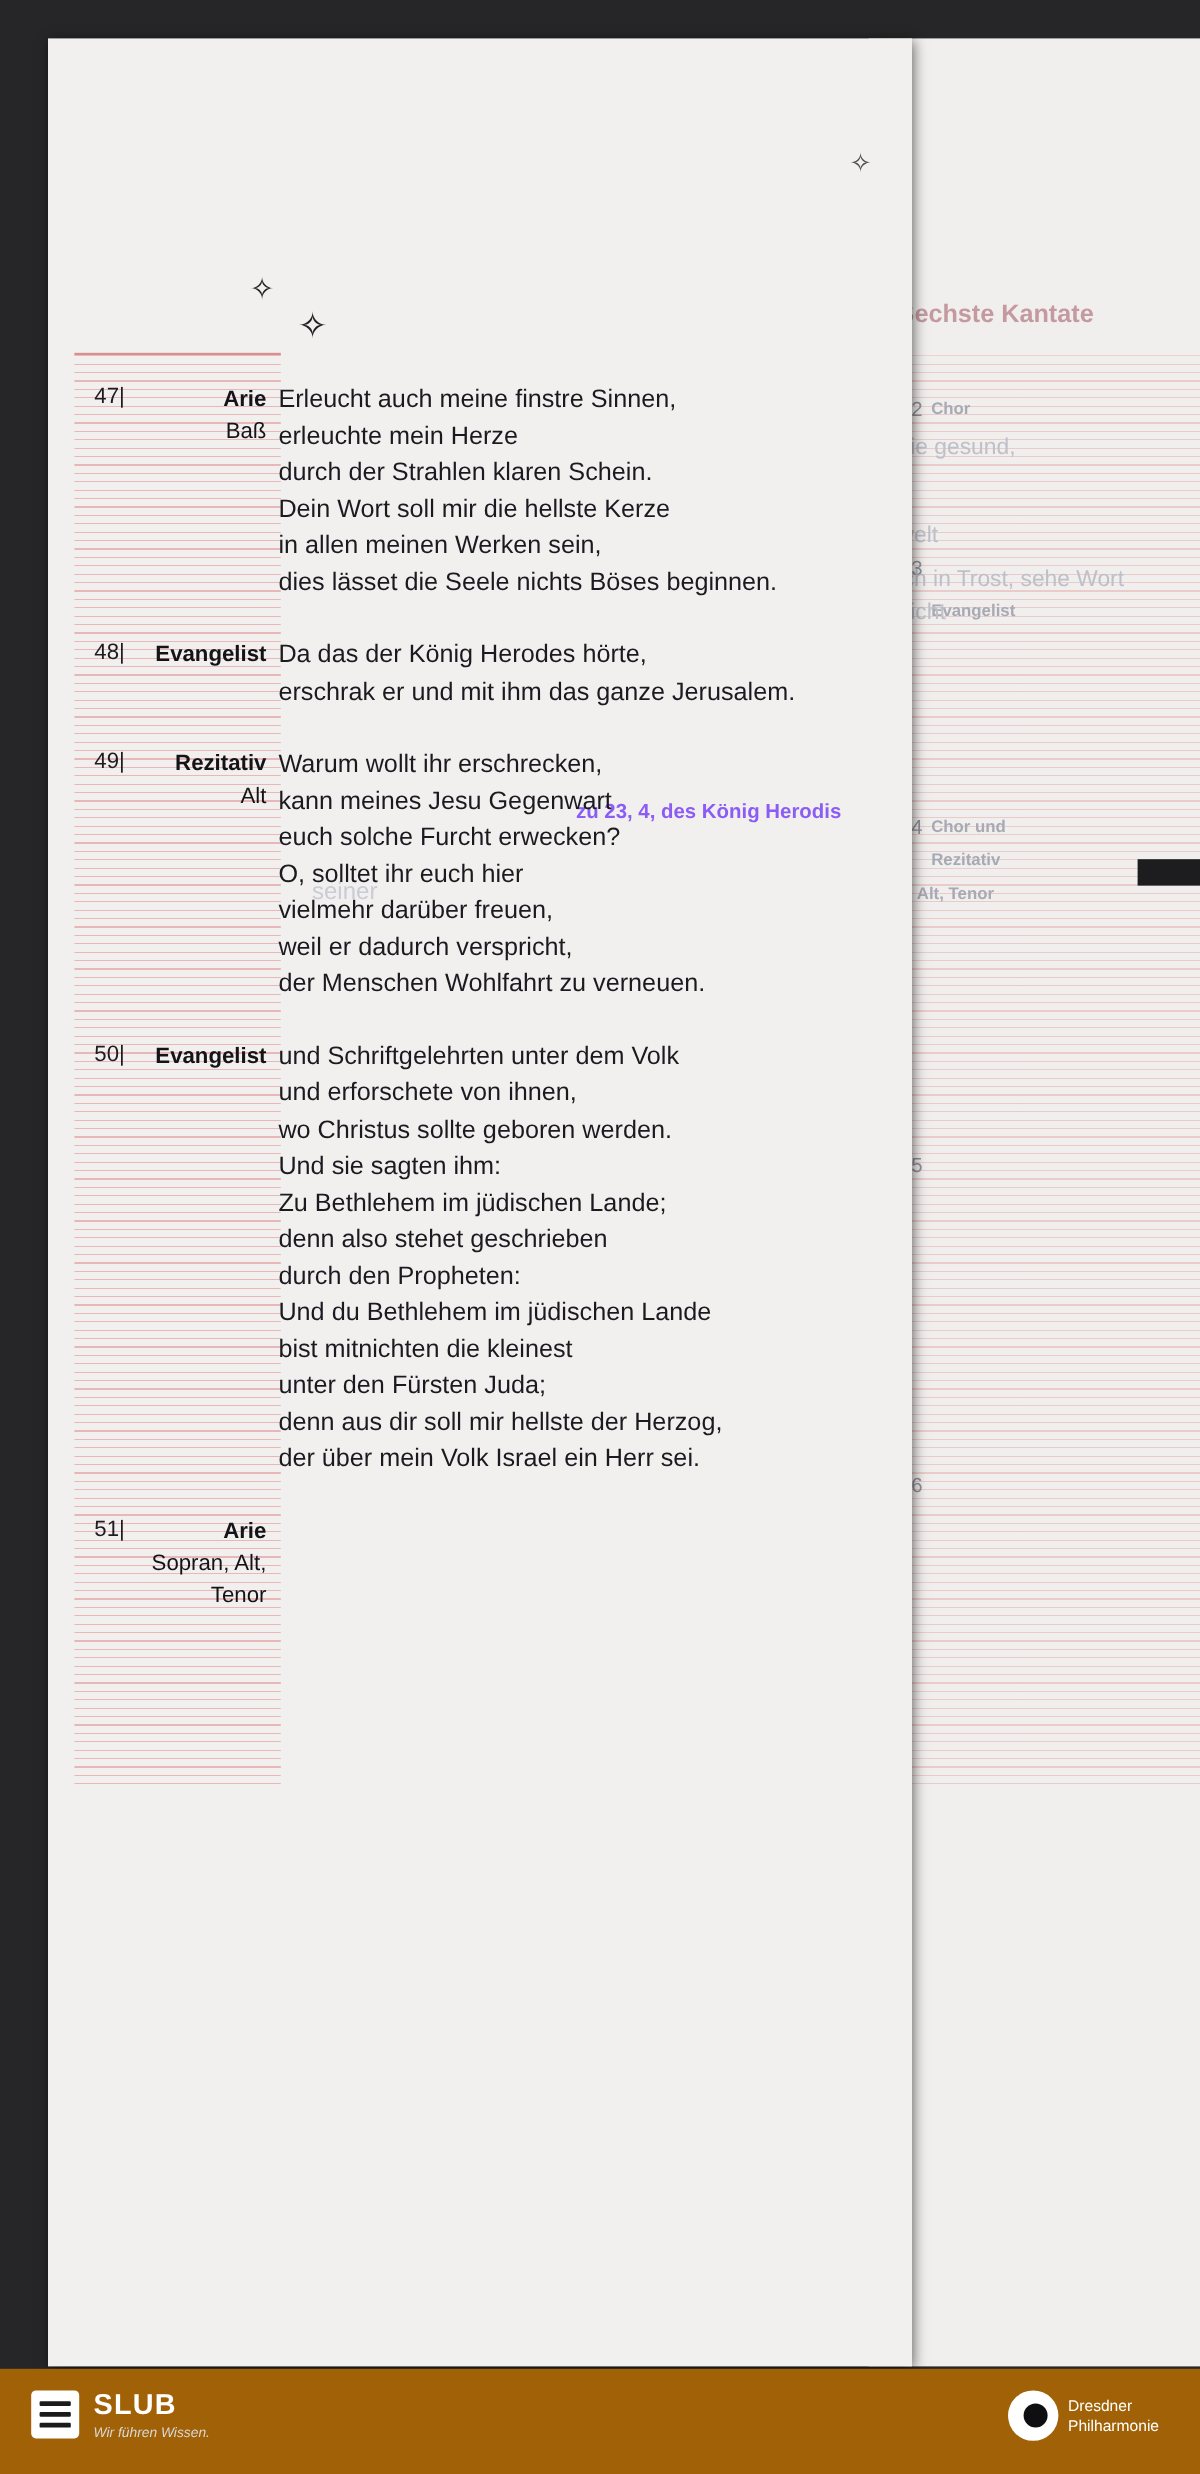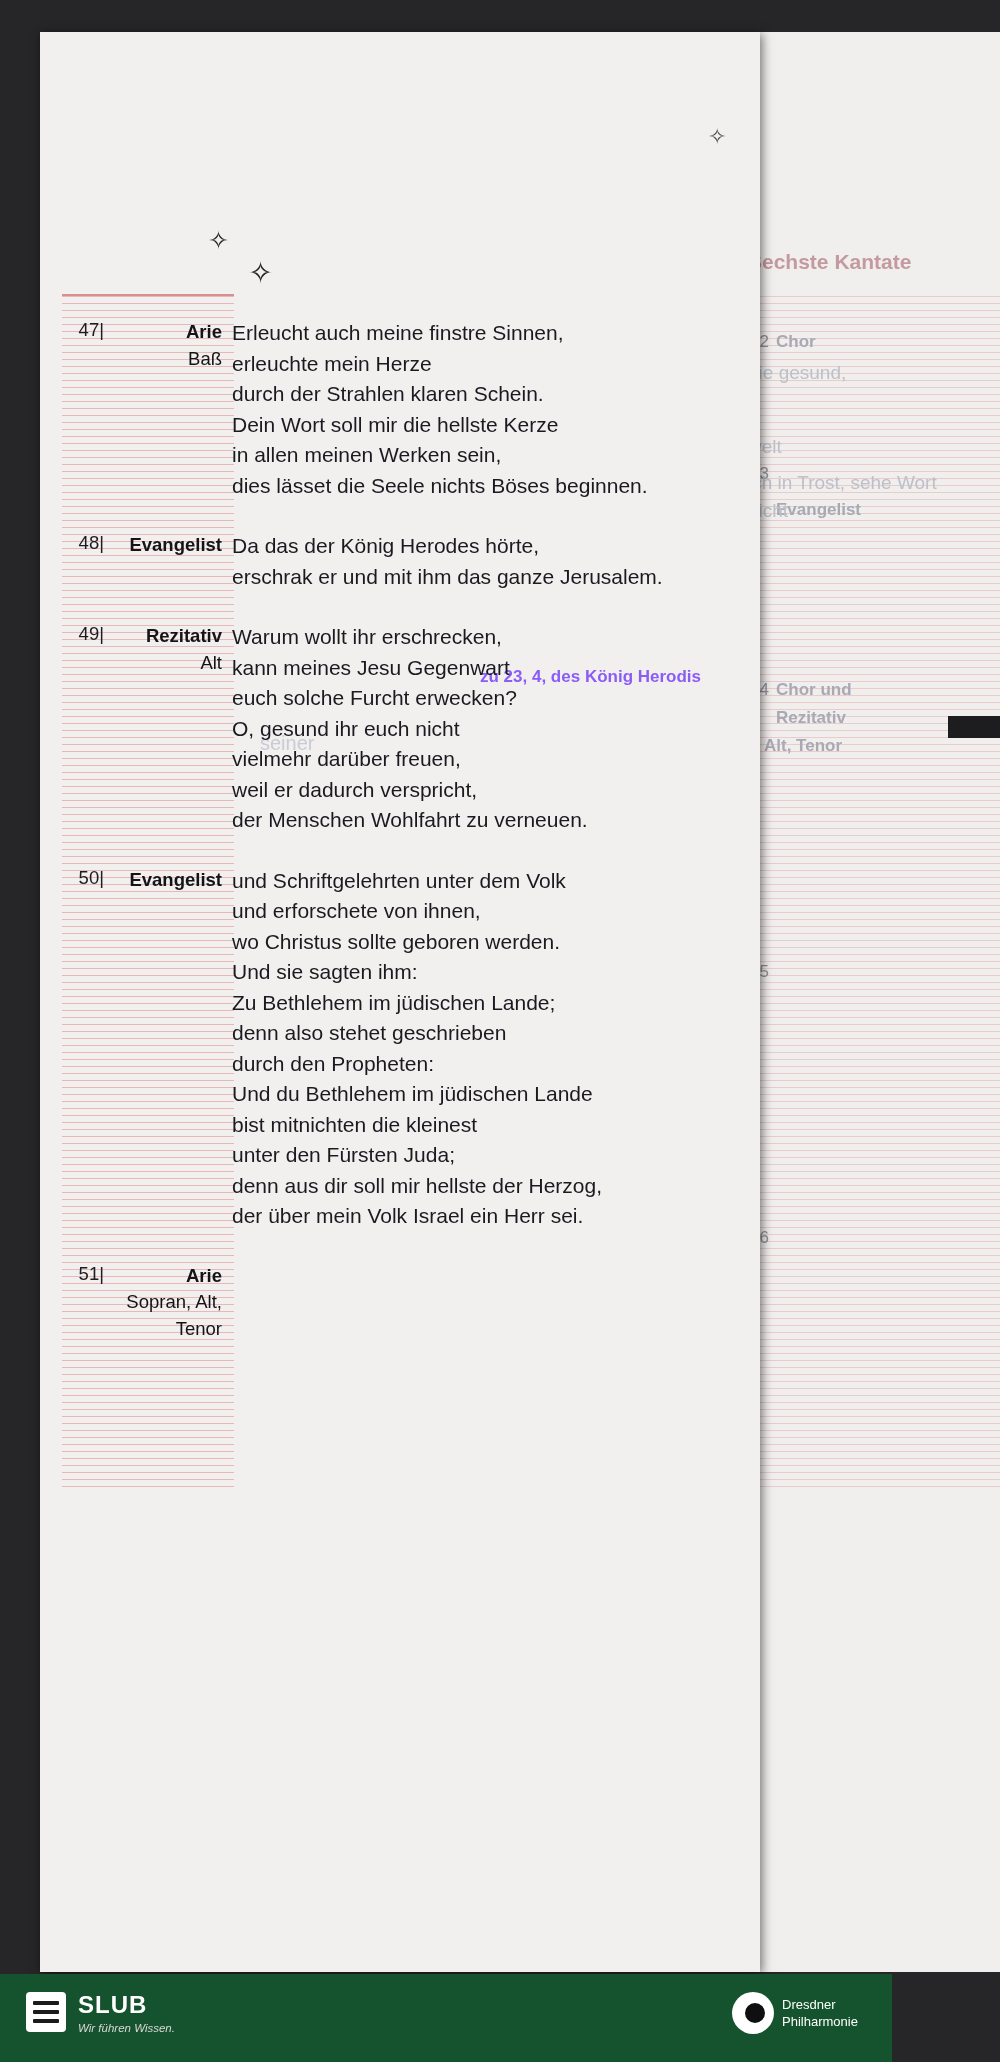--- a/index.html
+++ b/index.html
@@ -165,21 +165,21 @@
   .ghost.num {
     font-size: 17px;
     color: #8f9199;
   }
   .ghost.hd {
     font-size: 21px;
     font-weight: bold;
     color: #c49aa0;
   }
   .ghost.lbl {
-    font-size: 17px;
+    font-size: 14px;
     font-weight: bold;
     color: #a7aab4;
   }
   .ghost.ln {
     font-size: 19px;
     color: #bdc0c9;
   }
 
   
   .bleed {
@@ -189,23 +189,23 @@
     font-family: "Liberation Sans", sans-serif;
     white-space: nowrap;
   }
   .bleed.b-lbl { font-weight: bold; color: #8b5cf6; font-size: 17px;}
 
   
   #bottom-bar {
     position: absolute;
     left: 0;
     bottom: 0;
-    width: 892px;
+    width: 1000px;
     height: 88px;
-    background: #14532d;
+    background: #a16207;
   }
   #slub-logo {
     position: absolute;
     left: 26px;
     top: 18px;
     width: 40px;
     height: 40px;
     border-radius: 4px;
     background: #ffffff;
   }
@@ -347,21 +347,21 @@
     <div class="mv">
       <div class="mv-num">49|</div>
       <div class="mv-labels">
         <div>Rezitativ</div>
         <div class="sub">Alt</div>
       </div>
       <div class="mv-text">
         <p>Warum wollt ihr erschrecken,</p>
         <p>kann meines Jesu Gegenwart</p>
         <p>euch solche Furcht erwecken?</p>
-        <p>O, gesund ihr euch nicht</p>
+        <p>O, solltet ihr euch hier</p>
         <p>vielmehr darüber freuen,</p>
         <p>weil er dadurch verspricht,</p>
         <p>der Menschen Wohlfahrt zu verneuen.</p>
       </div>
     </div>
 
     <div class="mv">
       <div class="mv-num">50|</div>
       <div class="mv-labels">
         <div>Evangelist</div>

